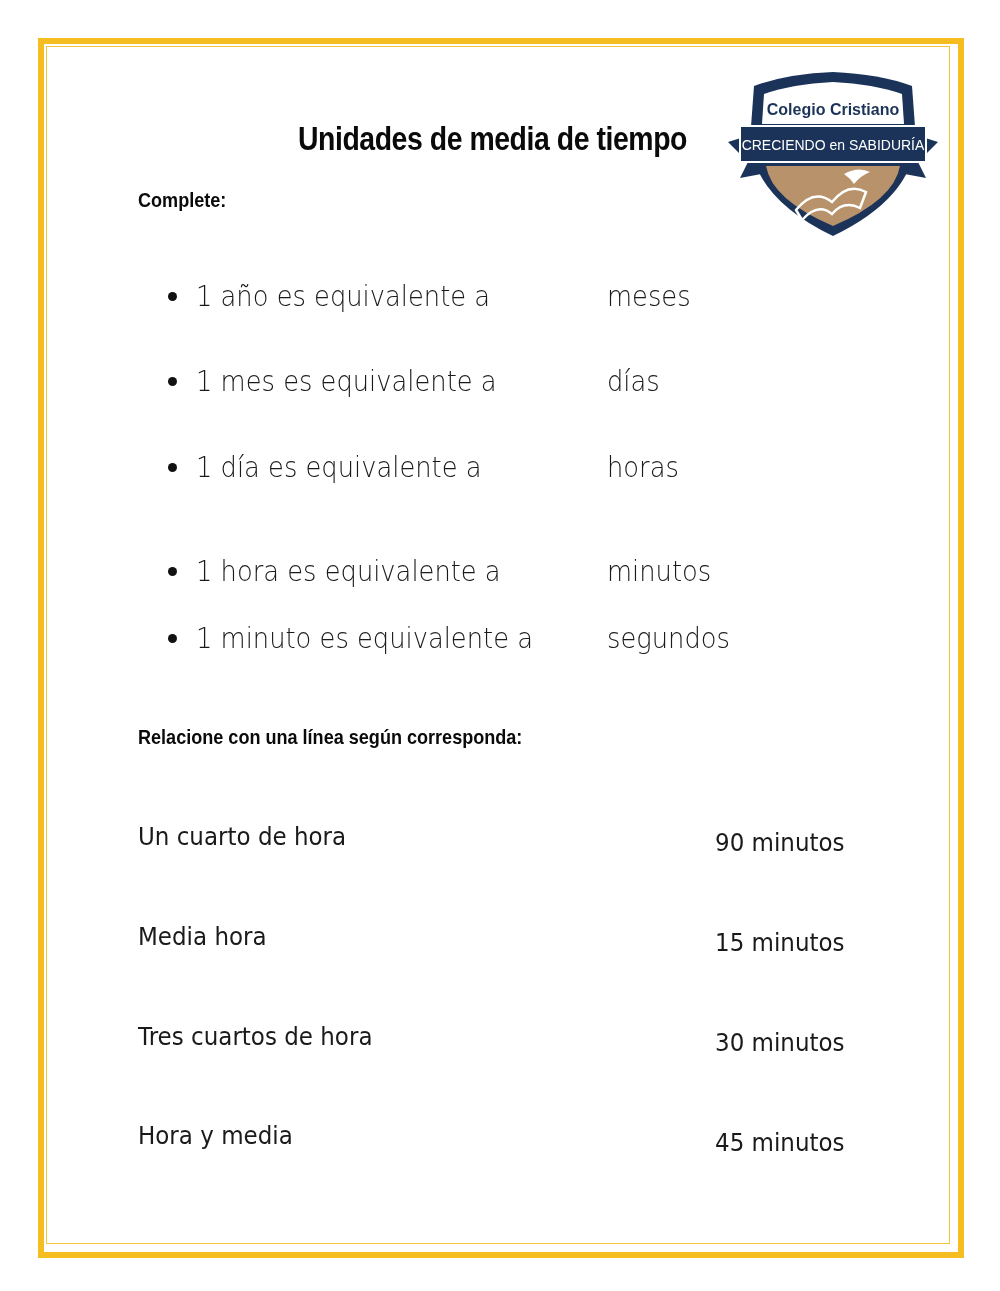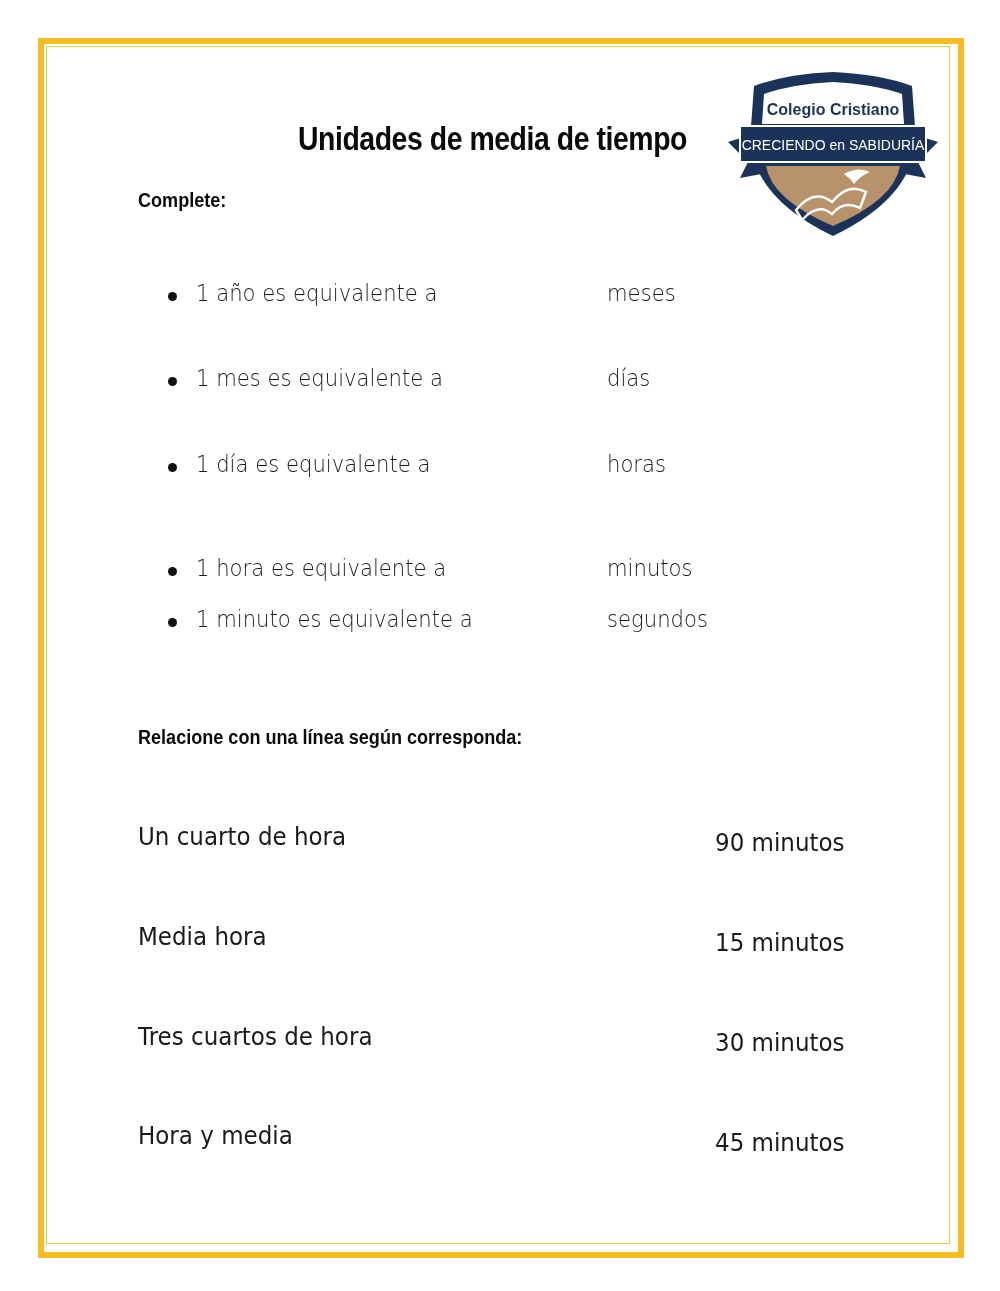--- a/index.html
+++ b/index.html
@@ -1,21 +1,21 @@
 <!DOCTYPE html>
 <html><head>
 <meta charset="utf-8">
 <style>
   html, body { margin:0; padding:0; background:#ffffff; }
   body { width:1000px; height:1291px; position:relative; overflow:hidden; font-family:"DejaVu Sans", sans-serif; color:#111; }
   .frame-outer { position:absolute; left:38px; top:38px; width:914px; height:1208px; border:6px solid #f5bd1f; box-sizing:content-box; }
   .frame-inner { position:absolute; left:46px; top:46px; width:902px; height:1196px; border:1.5px solid #f5c53a; }
   .title { position:absolute; left:298px; top:120px; font-family:"Liberation Sans", sans-serif; font-weight:bold; font-size:33px; letter-spacing:-0.5px; transform:scaleX(0.86); transform-origin:left top; white-space:nowrap; color:#0a0a0a; }
   .section-label { position:absolute; font-family:"Liberation Sans", sans-serif; font-weight:bold; font-size:21px; transform:scaleX(0.86); transform-origin:left top; white-space:nowrap; color:#0a0a0a; }
-  .fill-row { position:absolute; left:168px; width:700px; height:34px; font-size:23px; font-family:"DejaVu Sans", sans-serif; font-weight:300; color:#1a1a1a; }
+  .fill-row { position:absolute; left:168px; width:700px; height:34px; font-size:28px; font-family:"DejaVu Sans", sans-serif; font-weight:300; color:#1a1a1a; }
   .fill-row .bullet { position:absolute; left:0; top:12px; width:9px; height:9px; border-radius:50%; background:#111; }
   .fill-row .prompt { position:absolute; left:28px; top:0; white-space:nowrap; transform:scaleX(0.92); transform-origin:left top; }
   .fill-row .unit { position:absolute; left:439px; top:0; white-space:nowrap; transform:scaleX(0.92); transform-origin:left top; }
   .match-left { position:absolute; left:138px; font-size:25px; white-space:nowrap; transform:scaleX(0.92); transform-origin:left top; color:#1a1a1a; }
   .match-right { position:absolute; left:715px; font-size:25px; white-space:nowrap; transform:scaleX(0.92); transform-origin:left top; color:#1a1a1a; }
   .logo { position:absolute; left:726px; top:70px; width:214px; height:170px; }
 </style>
 </head>
 <body>
 
@@ -56,21 +56,21 @@
 <div class="fill-row" style="top:451px;text-align:right;">
   <span class="bullet"></span>
   <span class="prompt">1 día es equivalente a</span>
   <span class="unit">horas</span>
 </div>
 <div class="fill-row" style="top:555px;">
   <span class="bullet"></span>
   <span class="prompt">1 hora es equivalente a</span>
   <span class="unit">minutos</span>
 </div>
-<div class="fill-row" style="top:606px;">
+<div class="fill-row" style="top:622px;">
   <span class="bullet"></span>
   <span class="prompt">1 minuto es equivalente a</span>
   <span class="unit">segundos</span>
 </div>
 
 <div class="section-label" style="left:138px; top:725px;">Relacione con una línea según corresponda:</div>
 
 <div class="match-left" style="top:822px;">Un cuarto de hora</div>
 <div class="match-left" style="top:922px;">Media hora</div>
 <div class="match-left" style="top:1022px;">Tres cuartos de hora</div>

